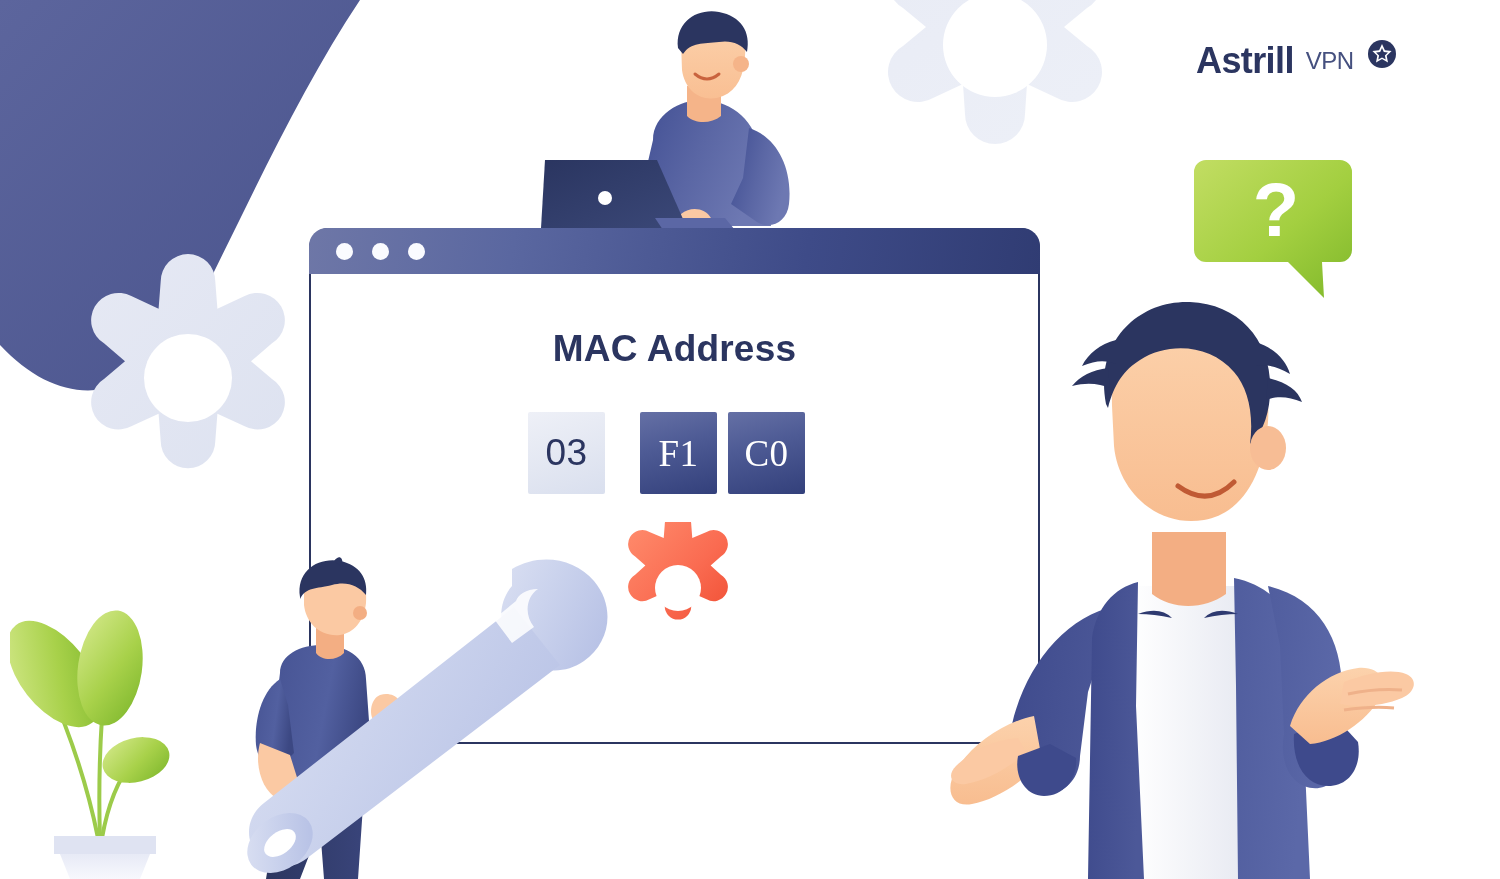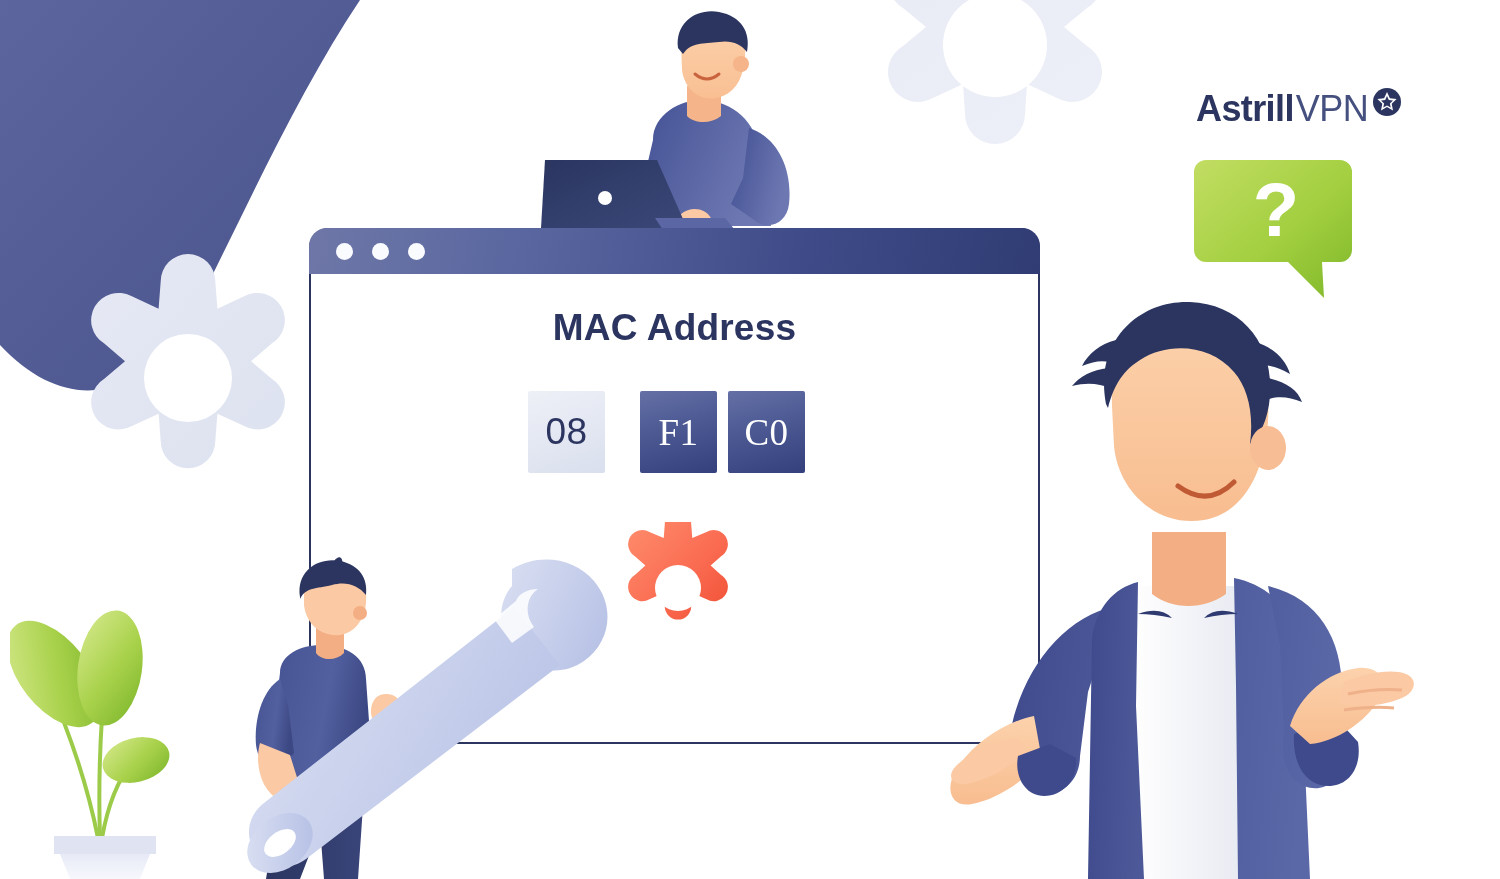--- a/index.html
+++ b/index.html
@@ -9,30 +9,29 @@
     font-family:"Liberation Sans", sans-serif;
     overflow:hidden;
     position:relative;
   }
   .stage{position:absolute;inset:0;width:1500px;height:879px;overflow:hidden;background:#fff;}
   .layer{position:absolute;top:0;left:0;width:1500px;height:879px;}
 
   
   .logo{
     position:absolute;left:1196px;top:40px;
-    display:flex;align-items:center;gap:2px;
+    display:flex;align-items:center;gap:12px;
     white-space:nowrap;
-    margin-top:48px;
   }
   .logo-astrill{
     font-size:36px;font-weight:bold;color:#2b3560;letter-spacing:-0.6px;
     font-family:"Liberation Sans", sans-serif;
   }
   .logo-vpn{
-    font-size:36px;font-weight:400;color:#45507f;letter-spacing:-0.6px;
+    font-size:24px;font-weight:400;color:#45507f;letter-spacing:-0.6px;
     font-family:"Liberation Sans", sans-serif;
   }
   .logo-mark{margin-left:2px;margin-top:-14px;display:block;}
 
   
   .window{
     position:absolute;left:309px;top:228px;width:731px;height:516px;
     border:2px solid #2b3560;border-radius:20px;
     background:#ffffff;
     box-sizing:border-box;
@@ -40,21 +39,21 @@
   }
   .titlebar{
     position:absolute;left:-2px;top:-2px;width:731px;height:46px;
     border-radius:18px 18px 0 0;
     background:linear-gradient(100deg,#6e77a7 0%,#5a67a0 28%,#3e4b88 68%,#303c73 100%);
     display:flex;align-items:center;padding-left:27px;gap:19px;
     box-sizing:border-box;
   }
   .dot{width:17px;height:17px;border-radius:50%;background:#fafbff;}
 
-  .win-body{position:absolute;left:0;top:37px;width:727px;height:466px;}
+  .win-body{position:absolute;left:0;top:58px;width:727px;height:466px;}
   .mac-title{
     position:absolute;top:40px;left:0;width:727px;text-align:center;
     font-size:37px;font-weight:600;color:#2b3560;letter-spacing:0.2px;
     font-family:"Liberation Sans", sans-serif;
   }
   .octets{
     position:absolute;top:124px;left:0;width:727px;
     display:flex;justify-content:center;align-items:flex-start;
   }
   .octet{
@@ -175,21 +174,21 @@
 
   <div class="window">
     <div class="titlebar">
       <span class="dot"></span>
       <span class="dot"></span>
       <span class="dot"></span>
     </div>
     <div class="win-body">
       <div class="mac-title">MAC Address</div>
       <div class="octets">
-        <div class="octet light">08</div>
+        <div class="octet light">03</div>
         <div class="octet dark gap-before">F1</div>
         <div class="octet dark last">C0</div>
       </div>
     </div>
   </div>
 
   <svg class="abs" style="left:612px;top:522px;" width="132" height="132" viewBox="0 0 132 132">
     <defs>
       <linearGradient id="orangeGrad" x1="0" y1="0" x2="1" y2="1">
         <stop offset="0%" stop-color="#ff8f6f"></stop>

